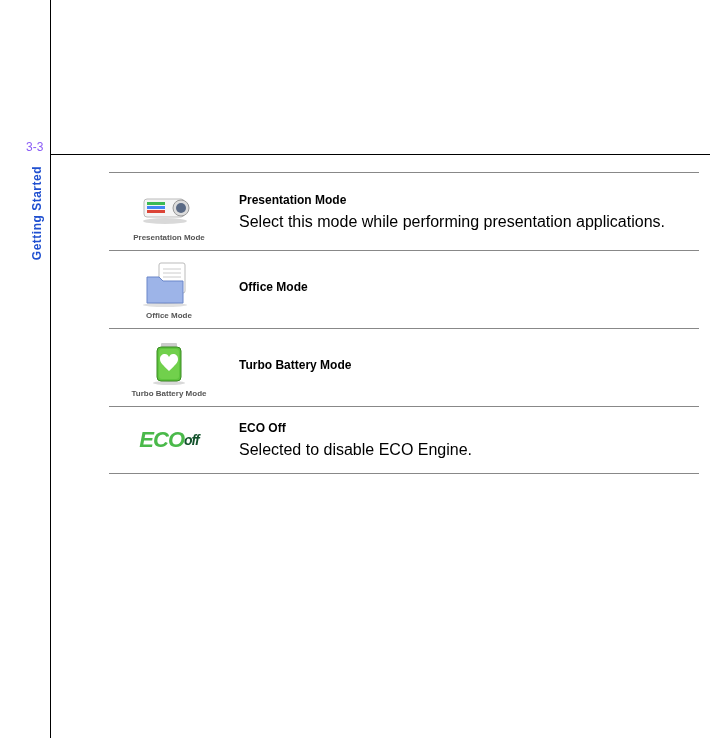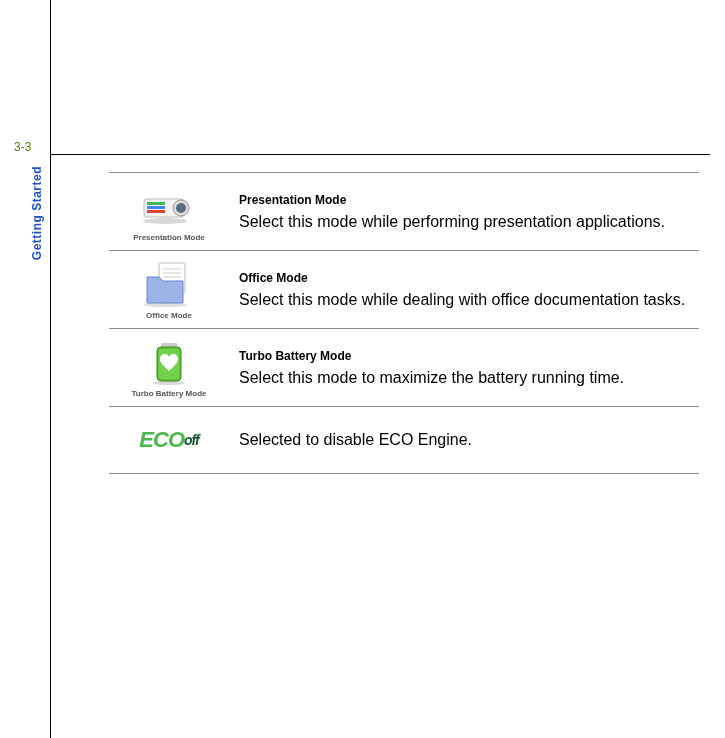--- a/index.html
+++ b/index.html
@@ -13,24 +13,24 @@
     .page-frame {
       position: absolute;
       left: 50px;
       top: 0;
       width: 660px;
       height: 738px;
       border-left: 1px solid #000;
     }
     .page-num {
       position: absolute;
-      left: 14px;
+      left: 26px;
       top: 140px;
       font-size: 12px;
-      color: #4d7c0f;
+      color: #8b5cf6;
     }
     .sidebar-line {
       position: absolute;
       left: 50px;
       top: 154px;
       width: 660px;
       border-top: 1px solid #000;
     }
     .side-label {
       position: absolute;
@@ -140,48 +140,47 @@
           <line x1="24" y1="14" x2="42" y2="14" stroke="#ccc"></line>
           <line x1="24" y1="18" x2="42" y2="18" stroke="#ccc"></line>
           <path d="M 8 18 L 8 44 L 44 44 L 44 22 L 24 22 L 20 18 Z" fill="#9db4e8" stroke="#6a86c9"></path>
           <ellipse cx="26" cy="46" rx="22" ry="2" fill="#000" opacity="0.12"></ellipse>
         </svg>
       </div>
       <div class="caption">Office Mode</div>
     </div>
     <div class="text-cell">
       <div class="mode-title">Office Mode</div>
-      <div class="mode-desc">Select this mode while dealing with office documentation tasks.</div>
     </div>
   </div>
 
   <div class="row">
     <div class="icon-cell">
       <div class="icon-box">
         <svg width="60" height="50" viewBox="0 0 60 50">
           <rect x="22" y="6" width="16" height="4" rx="1" fill="#ccc"></rect>
           <rect x="18" y="10" width="24" height="34" rx="4" fill="#5ec43d" stroke="#3a8a23"></rect>
           <rect x="20" y="12" width="20" height="30" rx="3" fill="#7ed957" opacity="0.6"></rect>
           <path d="M 30 34 C 24 28 21 26 21 22 C 21 19 23 17 26 17 C 28 17 29 18 30 20 C 31 18 32 17 34 17 C 37 17 39 19 39 22 C 39 26 36 28 30 34 Z" fill="#fff"></path>
           <ellipse cx="30" cy="46" rx="16" ry="2" fill="#000" opacity="0.15"></ellipse>
         </svg>
       </div>
       <div class="caption">Turbo Battery Mode</div>
     </div>
     <div class="text-cell">
       <div class="mode-title">Turbo Battery Mode</div>
-      <div class="mode-desc">Select this mode to maximize the battery running time.</div>
     </div>
   </div>
 
   <div class="row">
     <div class="icon-cell">
       <div class="icon-box" style="width:90px;">
         <span class="eco-text" style="color:#4ab94a;">ECO</span>
           <span class="eco-text" style="color:#14532d; font-size:14px; vertical-align:baseline;">off</span>
       </div>
     </div>
     <div class="text-cell">
+      <div class="mode-title">ECO Off</div>
       <div class="mode-desc">Selected to disable ECO Engine.</div>
     </div>
   </div>
 
 </div>
 
 </body></html>

